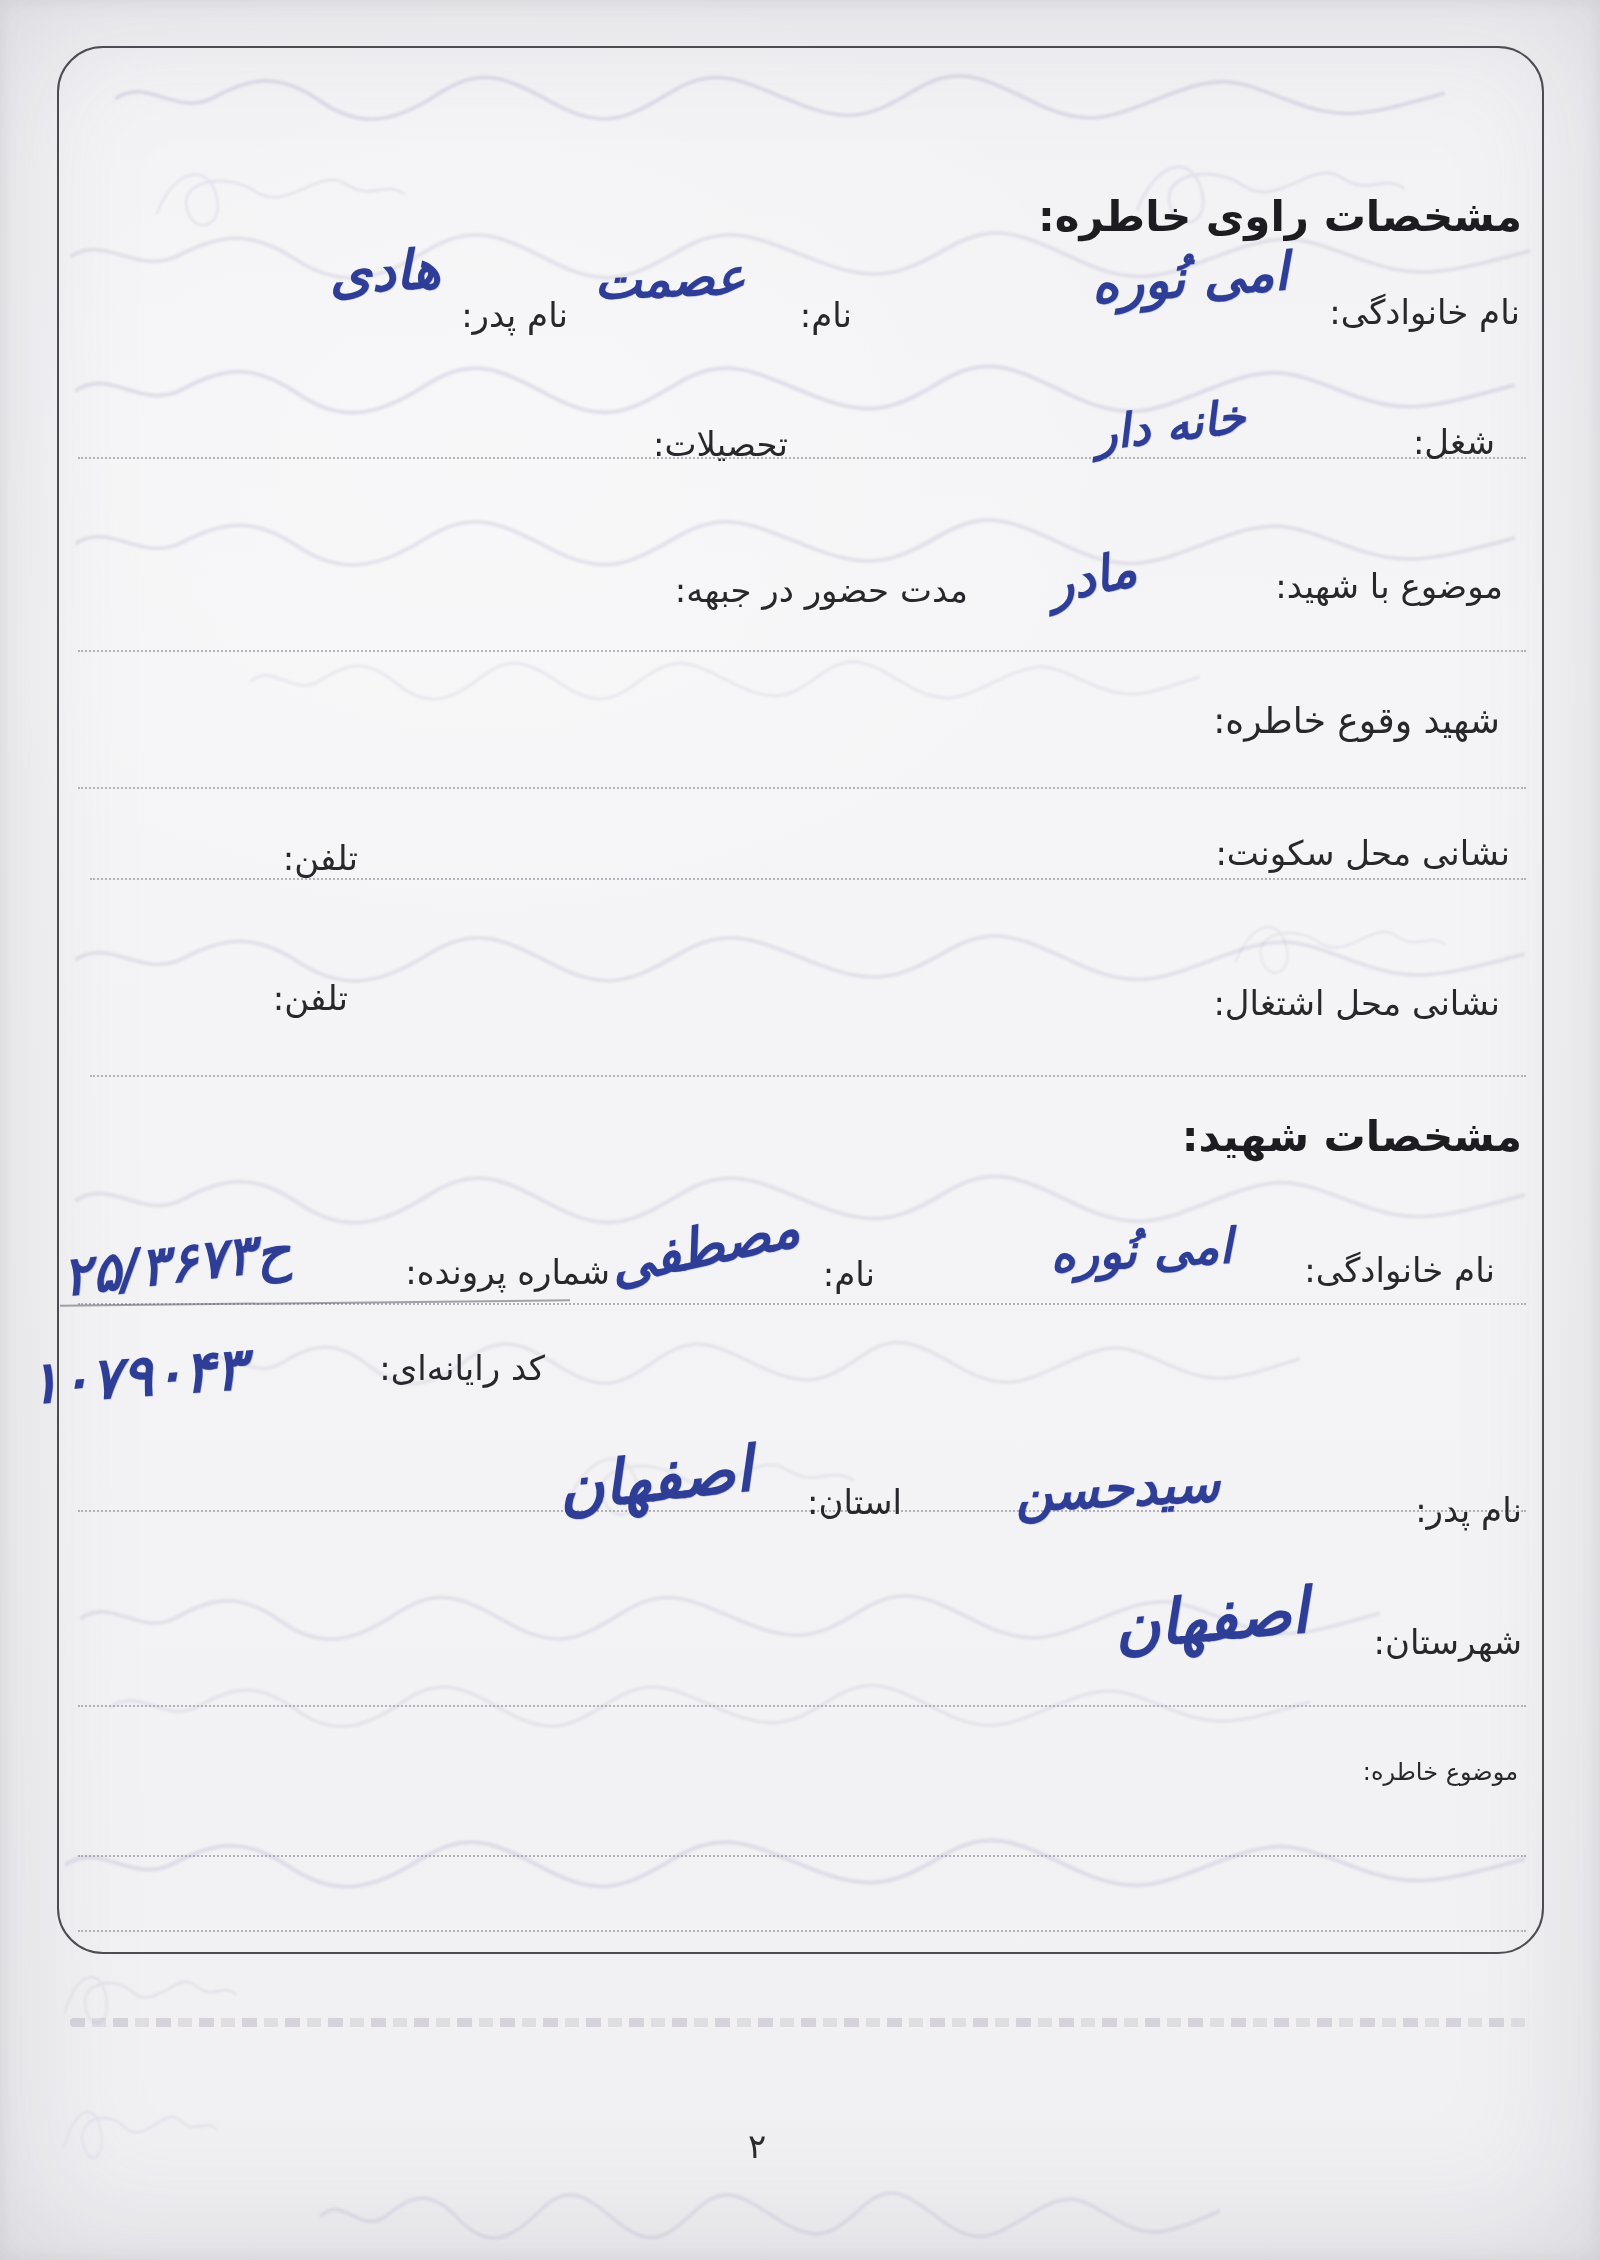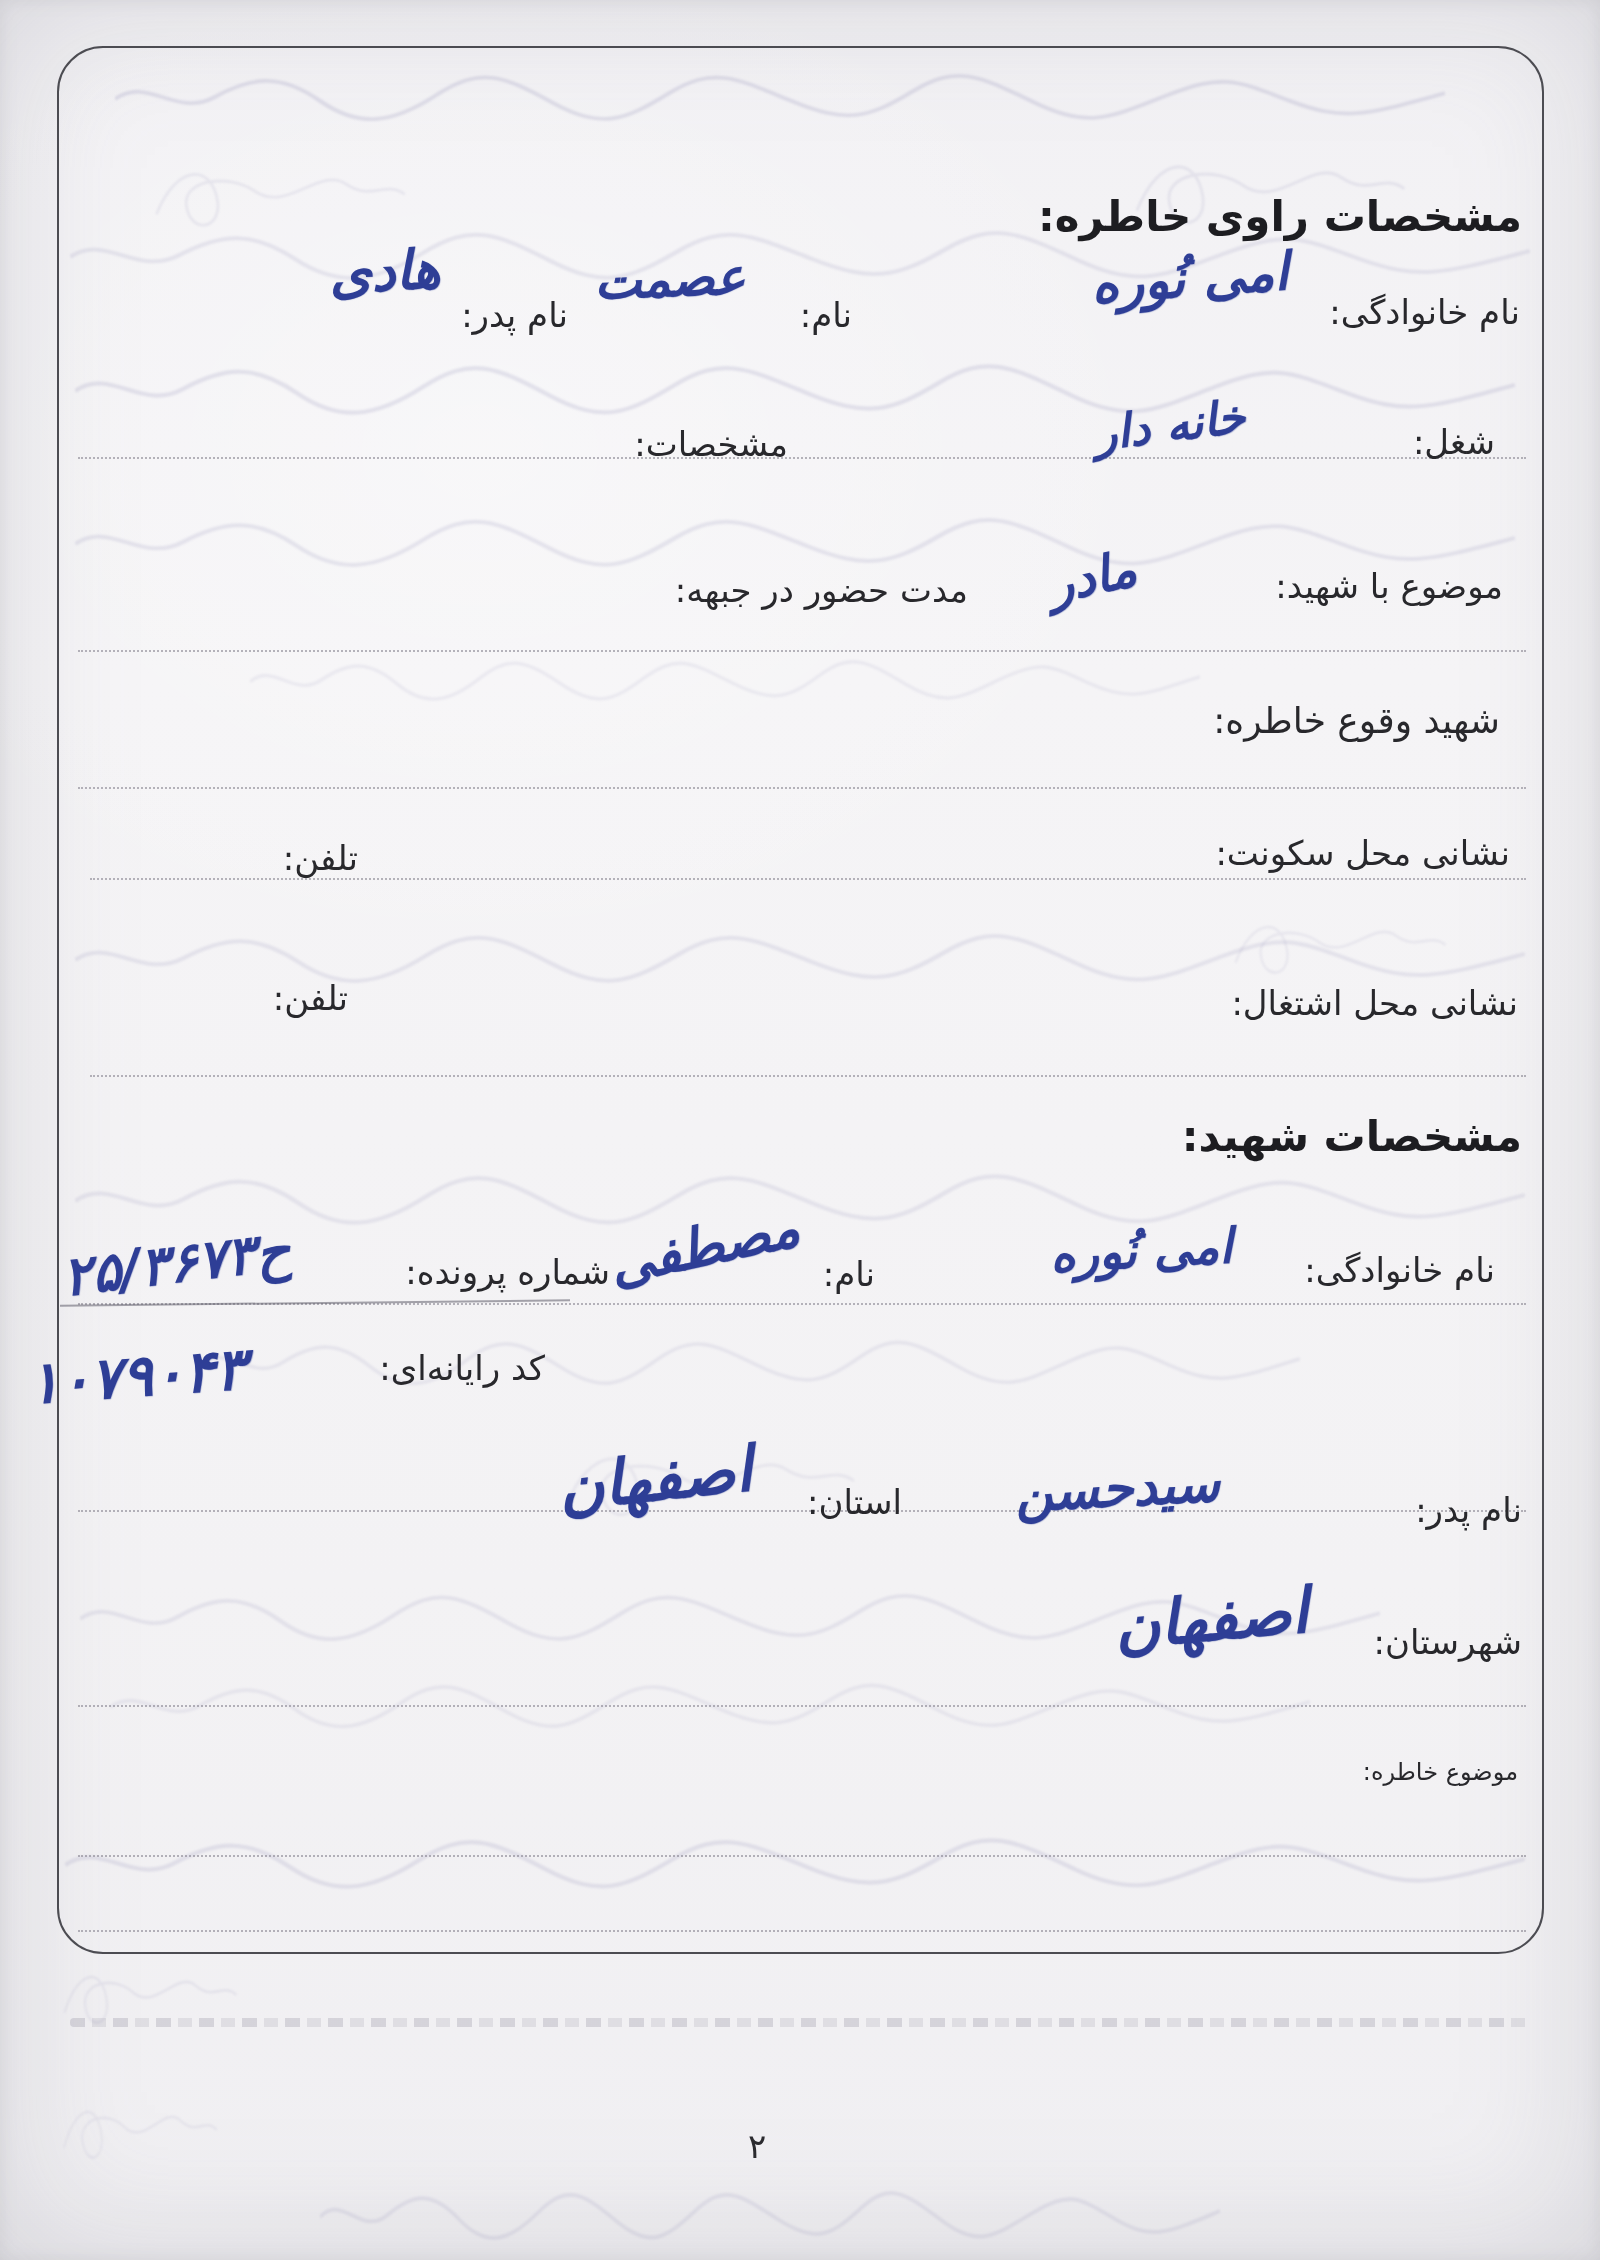--- a/index.html
+++ b/index.html
@@ -119,33 +119,33 @@
 
 <div class="label" style="top:295px;right:748px">نام:</div>
 <div class="hw" style="top:250px;right:855px;font-size:50px;transform:rotate(-2deg)">عصمت</div>
 
 <div class="label" style="top:295px;right:1032px">نام پدر:</div>
 <div class="hw" style="top:240px;right:1160px;font-size:54px;transform:rotate(-3deg)">هادی</div>
 
 <div class="label" style="top:422px;right:105px">شغل:</div>
 <div class="hw" style="top:398px;right:355px;font-size:46px;letter-spacing:14px;transform:rotate(-7deg)">خانه دار</div>
 
-<div class="label" style="top:424px;right:812px">مشخصات:</div>
+<div class="label" style="top:424px;right:812px">تحصیلات:</div>
 
 <div class="label" style="top:566px;right:97px">موضوع با شهید:</div>
 <div class="hw" style="top:548px;right:464px;font-size:50px;transform:rotate(-12deg)">مادر</div>
 
 <div class="label" style="top:570px;right:632px">مدت حضور در جبهه:</div>
 
 <div class="label" style="top:700px;right:100px;font-size:36px">شهید وقوع خاطره:</div>
 
 <div class="label" style="top:833px;right:90px">نشانی محل سکونت:</div>
 <div class="label" style="top:838px;right:1242px">تلفن:</div>
 
-<div class="label" style="top:983px;right:82px">نشانی محل اشتغال:</div>
+<div class="label" style="top:983px;right:100px">نشانی محل اشتغال:</div>
 <div class="label" style="top:978px;right:1252px">تلفن:</div>
 
 <div class="title" style="top:1112px;right:78px">مشخصات شهید:</div>
 
 <div class="label" style="top:1250px;right:105px">نام خانوادگی:</div>
 <div class="hw" style="top:1222px;right:368px;font-size:48px;transform:rotate(-3deg)">امی نُوره</div>
 
 <div class="label" style="top:1254px;right:725px">نام:</div>
 <div class="hw" style="top:1215px;right:800px;font-size:54px;transform:rotate(-12deg)">مصطفی</div>
 

